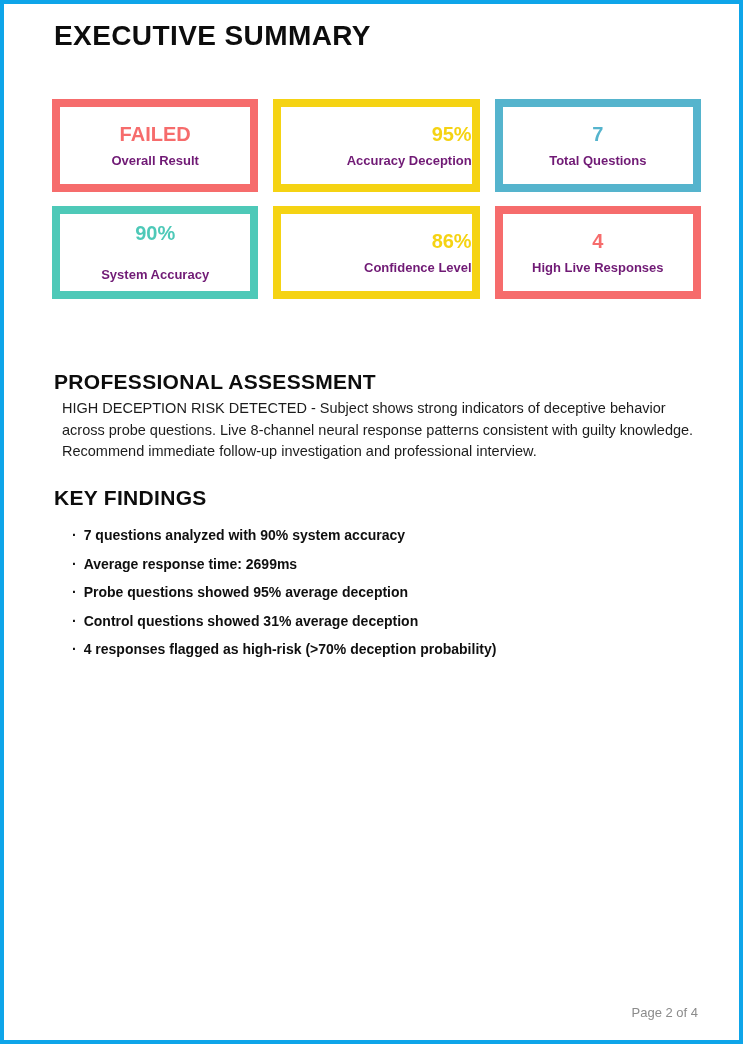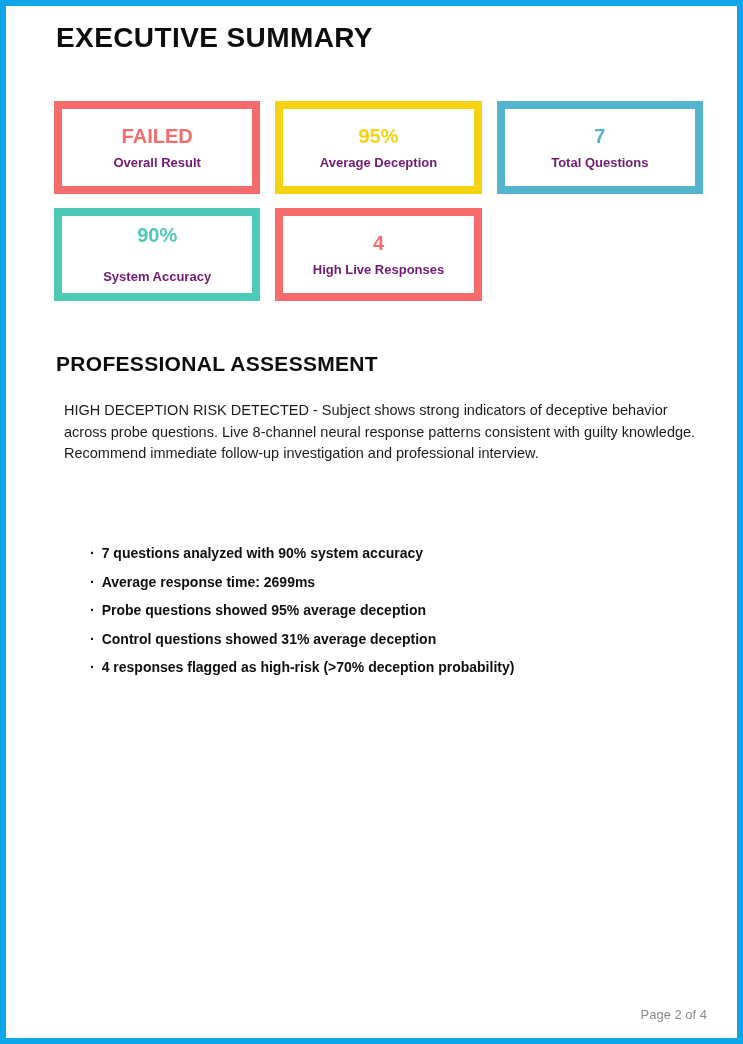--- a/index.html
+++ b/index.html
@@ -6,21 +6,21 @@
   body {
     width:743px; height:1044px;
     background:#ffffff;
     font-family:"Liberation Sans", "DejaVu Sans", sans-serif;
     color:#111111;
     position:relative;
     overflow:hidden;
   }
   .page {
     position:absolute; inset:0;
-    border:6px solid #0ea5e9;
+    border:4px solid #0ea5e9;
     box-sizing:border-box;
     background:#ffffff;
   }
   .doc-title {
     position:absolute; left:50px; top:16px;
     margin:0;
     font-size:28px; font-weight:bold; letter-spacing:0.4px;
     color:#0d0d0d;
   }
   .stats-grid {
@@ -35,85 +35,90 @@
     border:8px solid #ccc;
     background:#ffffff;
     display:flex; flex-direction:column;
     align-items:center; justify-content:center;
     gap:9px;
     text-align:center;
   }
   .stat-value { font-size:20px; font-weight:bold; line-height:1.1; }
   .stat-label { font-size:13px; font-weight:bold; color:#701a75; line-height:1.1; }
   .c-red    { border-color:#F66C6C; }  .c-red    .stat-value { color:#F66C6C; }
-  .c-gold   { border-color:#F5D313; }  .c-gold   .stat-value { color:#F5D313; }
+  .c-gold   { border-color:#F5D313;align-items:flex-end; }  .c-gold   .stat-value { color:#F5D313; }
   .c-blue   { border-color:#55B4CD; }  .c-blue   .stat-value { color:#55B4CD; }
   .c-teal   { border-color:#4EC9B8;gap:24px; }  .c-teal   .stat-value { color:#4EC9B8; }
   .section-heading {
     position:absolute; left:50px; margin:0;
     font-size:21px; font-weight:bold; letter-spacing:0.3px;
     color:#0d0d0d;
   }
-  #assessment-heading { top:346px; }
+  #assessment-heading { top:366px; }
   #assessment-body {
     position:absolute; left:50px; top:386px; width:648px;
     margin:8px;
     font-size:14.5px; line-height:21.5px; font-weight:normal;
     color:#1c1c1c;
   }
   #findings-heading { top:482px; }
   .findings-list {
     position:absolute; left:50px; top:524px; width:630px;
-    margin:16px; padding:0; list-style:none;
+    margin:0; padding:0; list-style:none;
   }
   .findings-list li {
     padding-left:18px;
     margin-bottom:14.5px;
     font-size:14px; font-weight:bold; line-height:14px;
     color:#0f0f0f;
   }
   .bullet-glyph { margin-right:7px; font-weight:bold; }
   .page-footer {
-    position:absolute; right:30px; top:1001px;
+    position:absolute; right:41px; top:1001px;
     font-size:13px; color:#8b8b8b;
   }
 </style>
 </head>
 <body>
 
 <div class="page">
 
   <h1 class="doc-title">EXECUTIVE SUMMARY</h1>
 
   <div class="stats-grid">
     <div class="stat-card c-red">
       <div class="stat-value">FAILED</div>
       <div class="stat-label">Overall Result</div>
     </div>
     <div class="stat-card c-gold">
       <div class="stat-value">95%</div>
-      <div class="stat-label">Average Deception</div>
+      <div class="stat-label">Accuracy Deception</div>
     </div>
     <div class="stat-card c-blue">
       <div class="stat-value">7</div>
       <div class="stat-label">Total Questions</div>
     </div>
     <div class="stat-card c-teal">
       <div class="stat-value">90%</div>
       <div class="stat-label">System Accuracy</div>
+    </div>
+    <div class="stat-card c-gold">
+      <div class="stat-value">86%</div>
+      <div class="stat-label">Confidence Level</div>
     </div>
     <div class="stat-card c-red">
       <div class="stat-value">4</div>
       <div class="stat-label">High Live Responses</div>
     </div>
   </div>
 
   <h2 class="section-heading" id="assessment-heading">PROFESSIONAL ASSESSMENT</h2>
   <p id="assessment-body">HIGH DECEPTION RISK DETECTED - Subject shows strong indicators of deceptive behavior across probe questions. Live 8-channel neural response patterns consistent with guilty knowledge. Recommend immediate follow-up investigation and professional interview.</p>
 
+  <h2 class="section-heading" id="findings-heading">KEY FINDINGS</h2>
   <ul class="findings-list">
     <li><span class="bullet-glyph">·</span><span>7 questions analyzed with 90% system accuracy</span></li>
     <li><span class="bullet-glyph">·</span><span>Average response time: 2699ms</span></li>
     <li><span class="bullet-glyph">·</span><span>Probe questions showed 95% average deception</span></li>
     <li><span class="bullet-glyph">·</span><span>Control questions showed 31% average deception</span></li>
     <li><span class="bullet-glyph">·</span><span>4 responses flagged as high-risk (&gt;70% deception probability)</span></li>
   </ul>
 
   <div class="page-footer">Page 2 of 4</div>
 

